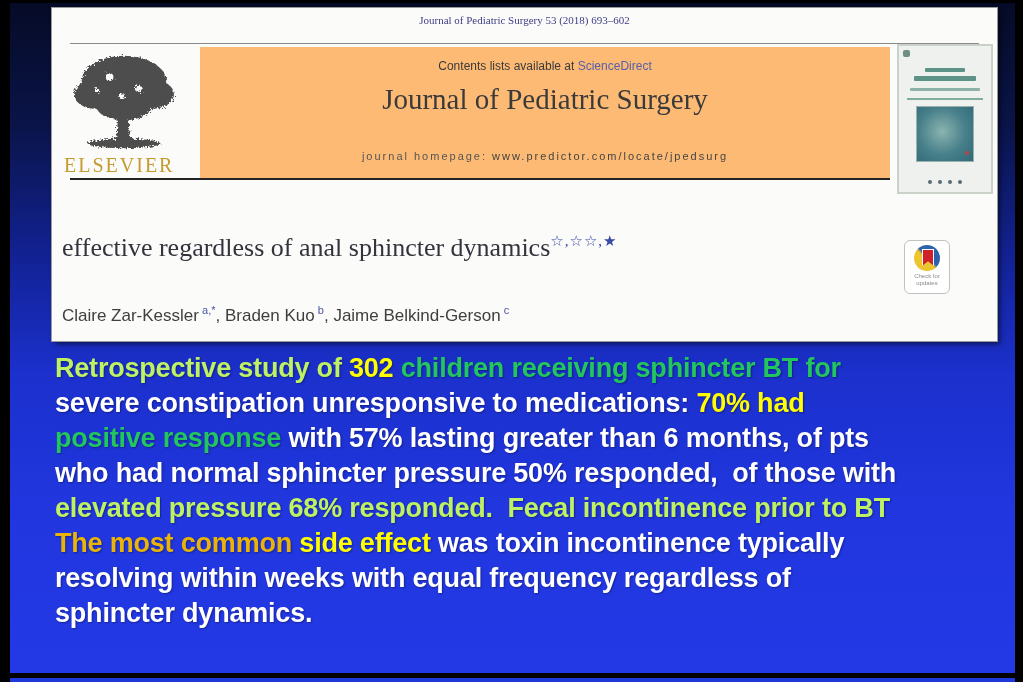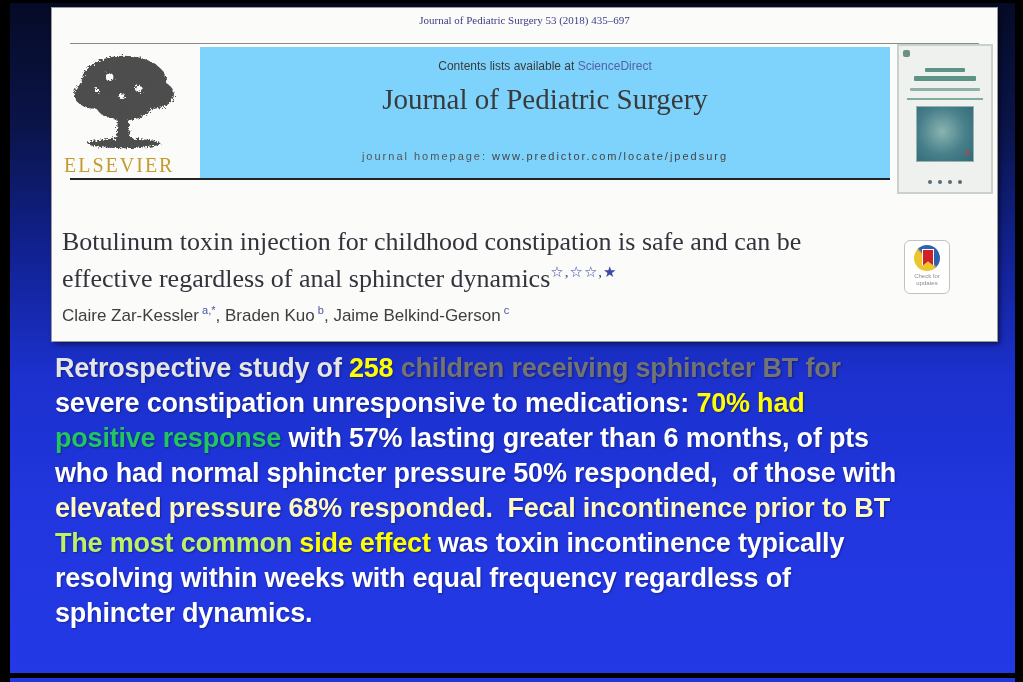--- a/index.html
+++ b/index.html
@@ -8,21 +8,21 @@
   .slide{position:absolute;left:10px;top:3px;width:1005px;height:670px;
          background:linear-gradient(180deg,#050b26 0%,#0a1448 18%,#122294 38%,#1b30cc 55%,#2136de 75%,#2339e6 100%);}
   .bottom-sliver{position:absolute;left:10px;bottom:0;width:1005px;height:4px;background:#1e38da;}
 
   
   .paper{position:absolute;left:52px;top:8px;width:945px;height:333px;background:#fbfbfa;
          box-shadow:0 0 0 1px #9a9a9a,3px 3px 5px rgba(0,0,0,.55);}
   .citation{position:absolute;top:6px;left:0;width:100%;text-align:center;
             font-size:11px;color:#3d3d85;font-family:"Liberation Serif",serif;}
   .top-rule{position:absolute;top:35px;left:18px;right:18px;border-top:1px solid #8a8a8a;}
-  .band{position:absolute;left:148px;top:39px;width:690px;height:131px;background:#7dd3fc;}
+  .band{position:absolute;left:148px;top:39px;width:690px;height:131px;background:#fdba74;}
   .contents-line{position:absolute;top:12px;width:100%;text-align:center;font-size:12px;color:#3a3a3a;}
   .sciencedirect{color:#5560a8;}
   .journal-name{position:absolute;top:36px;width:100%;text-align:center;
                 font-family:"Liberation Serif",serif;font-size:29px;color:#3a3a3a;}
   .homepage-line{position:absolute;top:103px;width:100%;text-align:center;
                  font-size:11px;letter-spacing:2px;color:#555;}
   .homepage-url{color:#444;}
   .thick-rule{position:absolute;left:18px;top:170px;width:820px;height:2px;background:#232323;}
 
   
@@ -68,21 +68,21 @@
 </style>
 </head>
 <body>
 
 <div class="canvas">
   <div class="slide"></div>
   <div class="bottom-sliver"></div>
 
   <div class="paper">
 
-    <div class="citation">Journal of Pediatric Surgery 53 (2018) 435–697</div>
+    <div class="citation">Journal of Pediatric Surgery 53 (2018) 693–602</div>
     <div class="top-rule"></div>
 
     <div class="logo-block">
       <svg width="120" height="100" viewBox="0 0 120 104">
         <defs>
           <filter id="rough">
               <feTurbulence type="fractalNoise" baseFrequency="0.55" numOctaves="2" result="n"></feTurbulence>
           <feDisplacementMap in="SourceGraphic" in2="n" scale="7"></feDisplacementMap>
             </filter>
         </defs>
@@ -122,42 +122,41 @@
       <div class="cv-bar" style="top:30px;width:62px;height:5px;"></div>
       <div class="cv-bar" style="top:42px;width:70px;height:3px;background:#8fb0a6;"></div>
       <div class="cv-rule"></div>
       <div class="cv-img">
         <div class="cv-reddot"></div>
       </div>
       <div class="cv-dots-row"><i></i><i></i><i></i><i></i></div>
     </div>
 
     <div class="article-title">
-      <div>Botulinum toxin injection for childhood constipation is safe and can be</div>
       <div>
         <span>effective regardless of anal sphincter dynamics</span><span class="title-marks">☆,☆☆,★</span>
       </div>
     </div>
 
     <div class="crossmark">
       <div class="cm-circle">
         <div class="cm-book"></div>
       </div>
       <div class="cm-label">
         <div>Check for</div>
         <div>updates</div>
       </div>
     </div>
 
     <div class="authors-line"><span>Claire Zar-Kessler</span><sup class="au-sup"> a,*</sup>, <span>Braden Kuo</span><sup class="au-sup"> b</sup>, <span>Jaime Belkind-Gerson</span><sup class="au-sup"> c</sup></div>
   </div>
 
   <div class="summary">
-      <div class="sum-line"><span style="color: #e5e5e5; margin-top: 34px;">Retrospective study of </span><span style="color: rgb(255, 255, 0);">258</span><span style="color: #737373;"> children receiving sphincter BT for</span></div>
+      <div class="sum-line"><span style="color: #bef264; margin-top: 34px;">Retrospective study of </span><span style="color: rgb(255, 255, 0);">302</span><span style="color: #22c55e;"> children receiving sphincter BT for</span></div>
       <div class="sum-line"><span style="color: rgb(255, 255, 255);">severe constipation unresponsive to medications: </span><span style="color: rgb(255, 255, 0);">70% had</span></div>
       <div class="sum-line"><span style="color: #22c55e;">positive response</span><span style="color: rgb(255, 255, 255);"> with 57% lasting greater than 6 months, of pts</span></div>
       <div class="sum-line"><span style="color: rgb(255, 255, 255);">who had normal sphincter pressure 50% responded,  of those with</span></div>
-      <div class="sum-line"><span style="color: #fef9c3;">elevated pressure 68% responded.  Fecal incontinence prior to BT</span></div>
-      <div class="sum-line"><span style="color: #bef264;">The most common </span><span style="color: rgb(255, 255, 0);">side effect</span><span style="color: rgb(255, 255, 255);"> was toxin incontinence typically</span></div>
+      <div class="sum-line"><span style="color: #bef264;">elevated pressure 68% responded.  Fecal incontinence prior to BT</span></div>
+      <div class="sum-line"><span style="color: #eab308;">The most common </span><span style="color: rgb(255, 255, 0);">side effect</span><span style="color: rgb(255, 255, 255);"> was toxin incontinence typically</span></div>
       <div class="sum-line"><span style="color: rgb(255, 255, 255);">resolving within weeks with equal frequency regardless of</span></div>
       <div class="sum-line"><span style="color: rgb(255, 255, 255);">sphincter dynamics.</span></div>
     </div>
 </div>
 
 </body></html>

